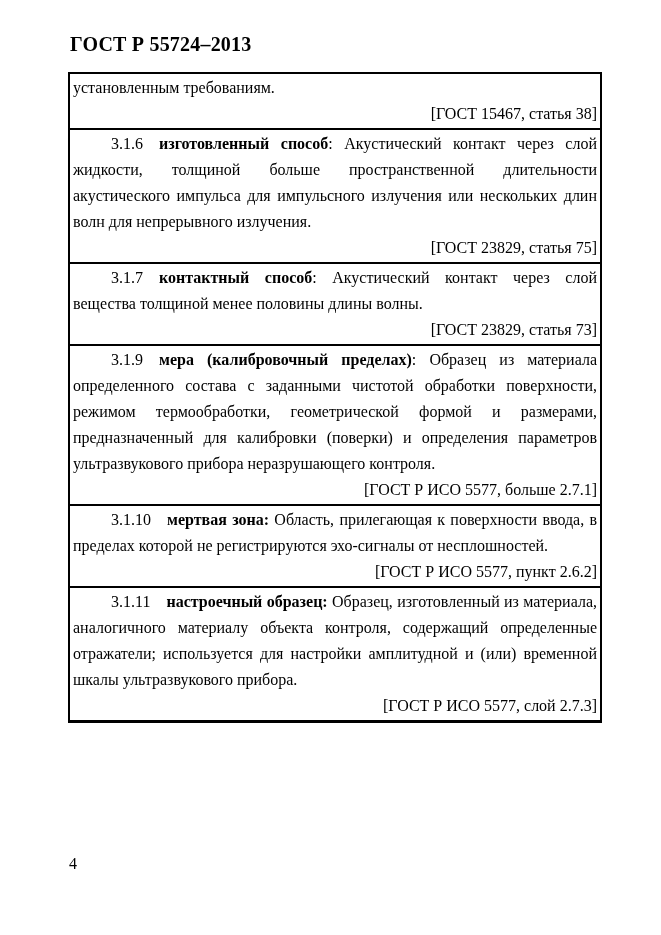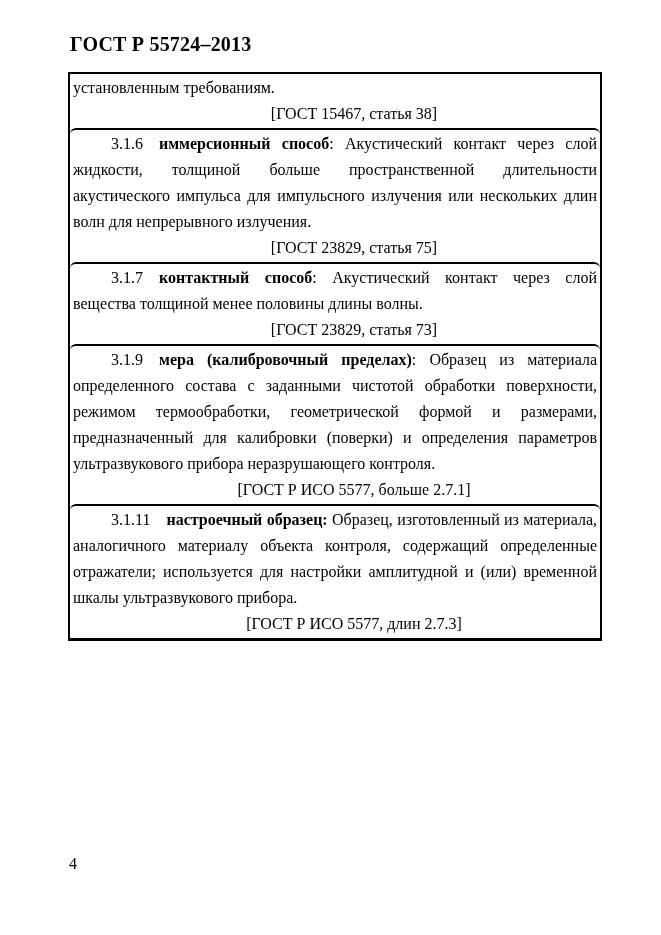--- a/index.html
+++ b/index.html
@@ -29,39 +29,38 @@
     left: 68px;
     top: 72px;
     width: 534px;
     box-sizing: border-box;
     border: 2px solid #000000;
     border-bottom-width: 3px;
     background: #ffffff;
   }
   .def-row {
     padding: 1px 3px 1px 3px;
-    border-radius: 6px;
   }
   .def-row + .def-row {
     border-top: 2px solid #000000;
   }
   .def-row p {
     margin: 0;
     font-size: 16px;
     line-height: 26px;
   }
   p.cont {
     text-align: left;
   }
   p.def {
     text-align: justify;
     text-indent: 38px;
   }
   p.ref {
-    text-align: center;
+    text-align: right;
     text-indent: 38px;
   }
   .clause-num {
     margin-right: 16px;
   }
   .term {
     font-weight: bold;
   }
   .page-number {
     position: absolute;
@@ -76,36 +75,40 @@
 <div class="doc-header">ГОСТ Р 55724–2013</div>
 
 <div class="definitions-box">
 
   <div class="def-row">
     <p class="cont">установленным требованиям.</p>
     <p class="ref">[ГОСТ 15467, статья 38]</p>
   </div>
 
   <div class="def-row">
-    <p class="def"><span class="clause-num">3.1.6</span><span class="term">иммерсионный способ</span><span>: Акустический контакт через слой жидкости, толщиной больше пространственной длительности акустического импульса для импульсного излучения или нескольких длин волн для непрерывного излучения.</span></p>
+    <p class="def"><span class="clause-num">3.1.6</span><span class="term">изготовленный способ</span><span>: Акустический контакт через слой жидкости, толщиной больше пространственной длительности акустического импульса для импульсного излучения или нескольких длин волн для непрерывного излучения.</span></p>
     <p class="ref">[ГОСТ 23829, статья 75]</p>
   </div>
 
   <div class="def-row">
     <p class="def"><span class="clause-num">3.1.7</span><span class="term">контактный способ</span><span>: Акустический контакт через слой вещества толщиной менее половины длины волны.</span></p>
     <p class="ref">[ГОСТ 23829, статья 73]</p>
   </div>
 
 
   <div class="def-row">
     <p class="def"><span class="clause-num">3.1.9</span><span class="term">мера (калибровочный пределах)</span><span>: Образец из материала определенного состава с заданными чистотой обработки поверхности, режимом термообработки, геометрической формой и размерами, предназначенный для калибровки (поверки) и определения параметров ультразвукового прибора неразрушающего контроля.</span></p>
     <p class="ref">[ГОСТ Р ИСО 5577, больше 2.7.1]</p>
   </div>
 
+  <div class="def-row">
+    <p class="def"><span class="clause-num">3.1.10</span><span class="term">мертвая зона:</span><span> Область, прилегающая к поверхности ввода, в пределах которой не регистрируются эхо-сигналы от несплошностей.</span></p>
+    <p class="ref">[ГОСТ Р ИСО 5577, пункт 2.6.2]</p>
+  </div>
 
   <div class="def-row">
     <p class="def"><span class="clause-num">3.1.11</span><span class="term">настроечный образец:</span><span> Образец, изготовленный из материала, аналогичного материалу объекта контроля, содержащий определенные отражатели; используется для настройки амплитудной и (или) временной шкалы ультразвукового прибора.</span></p>
-    <p class="ref">[ГОСТ Р ИСО 5577, длин 2.7.3]</p>
+    <p class="ref">[ГОСТ Р ИСО 5577, слой 2.7.3]</p>
   </div>
 
 </div>
 
 <div class="page-number">4</div>
 
 </body></html>

